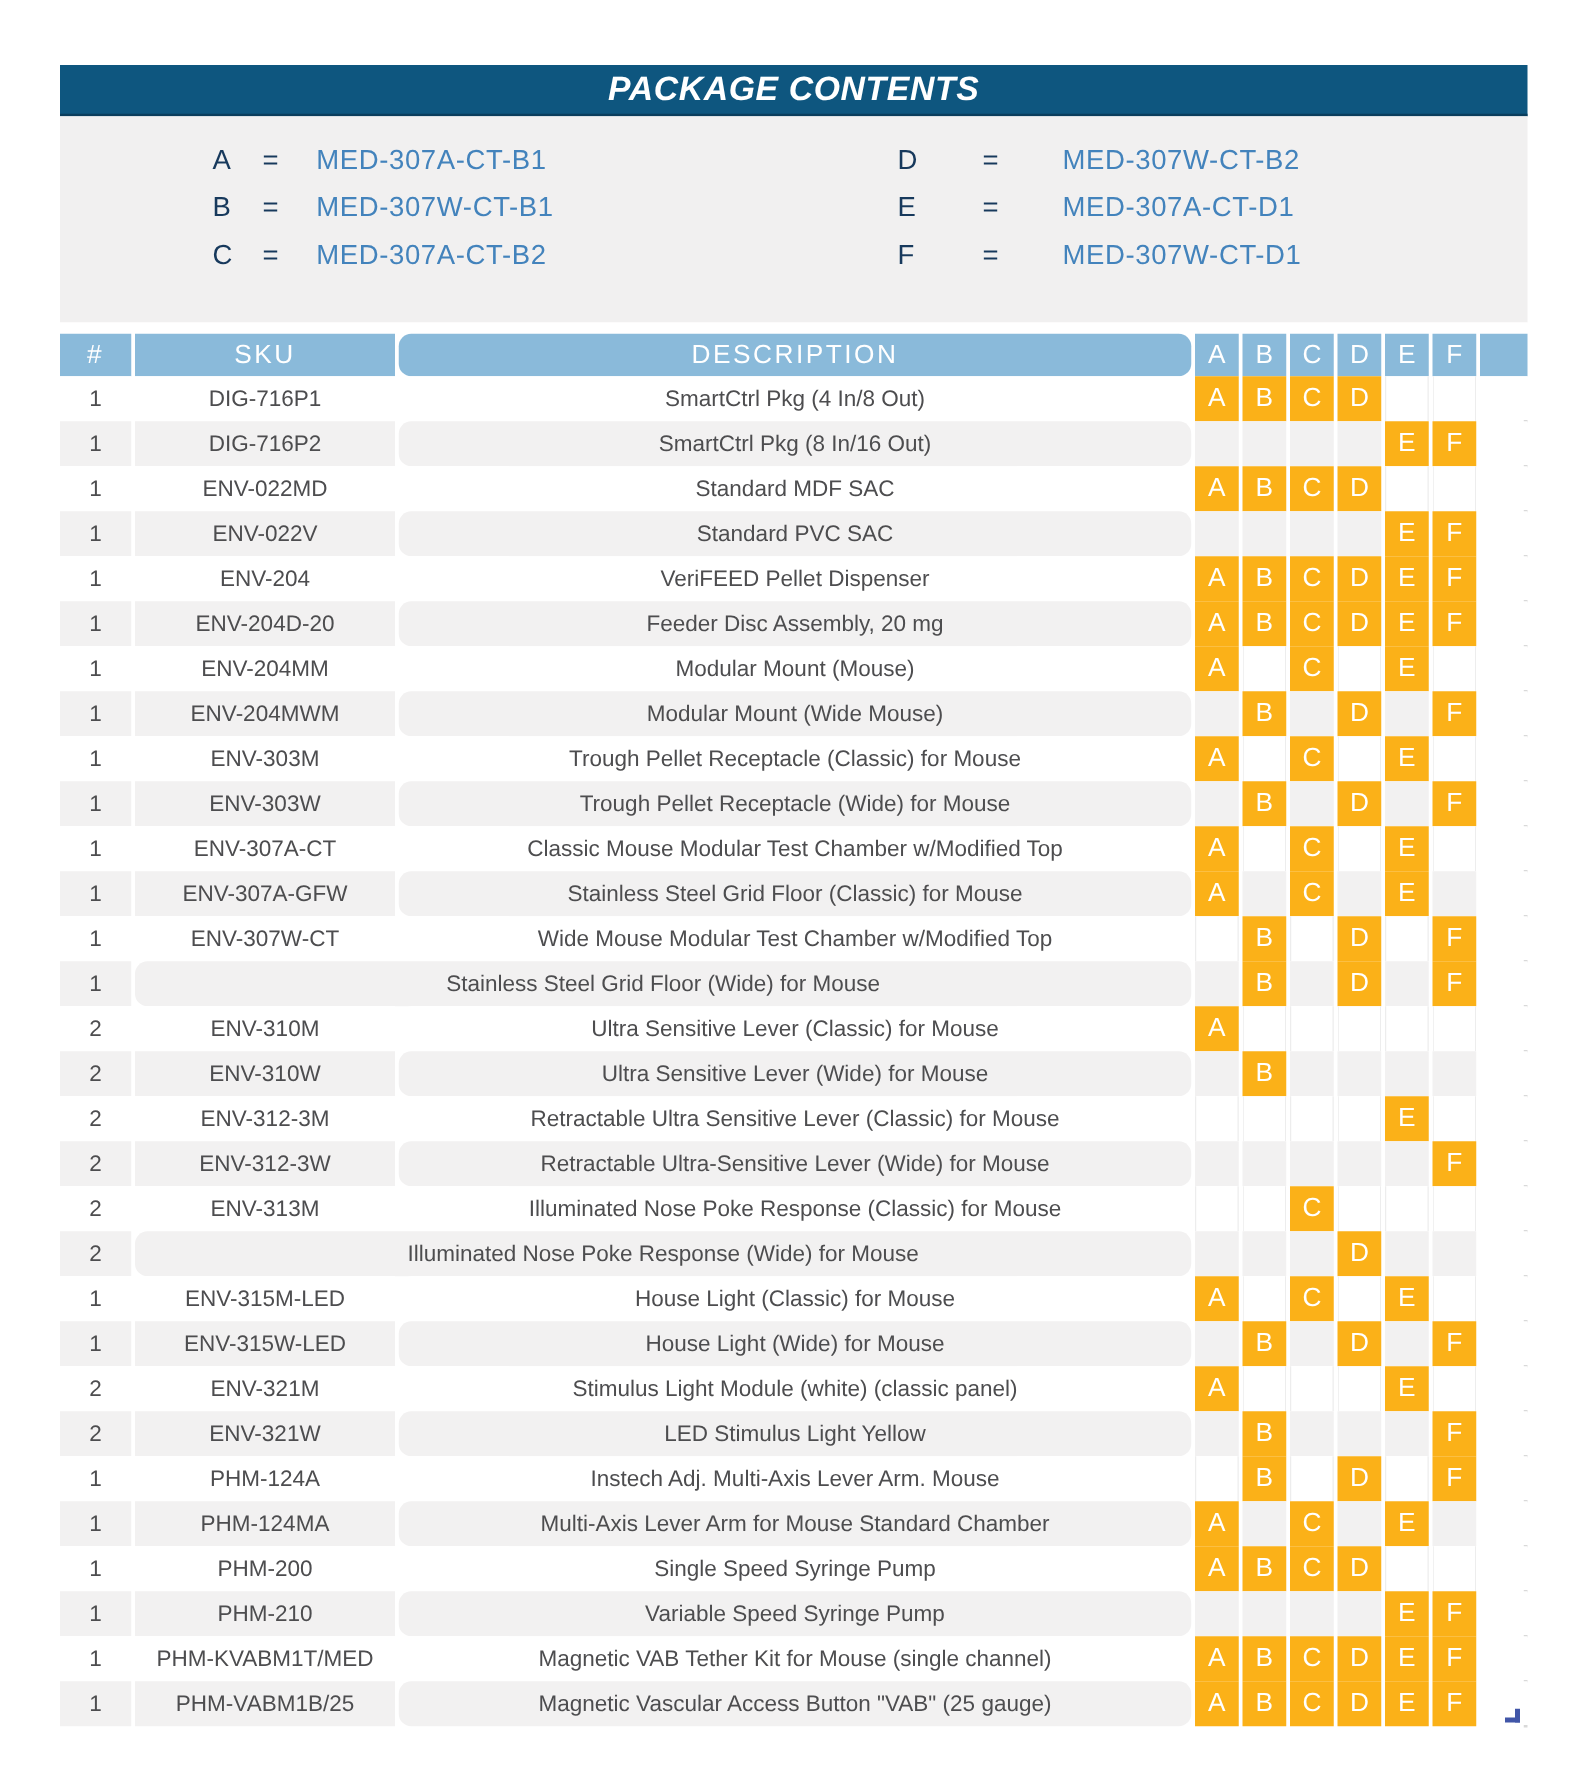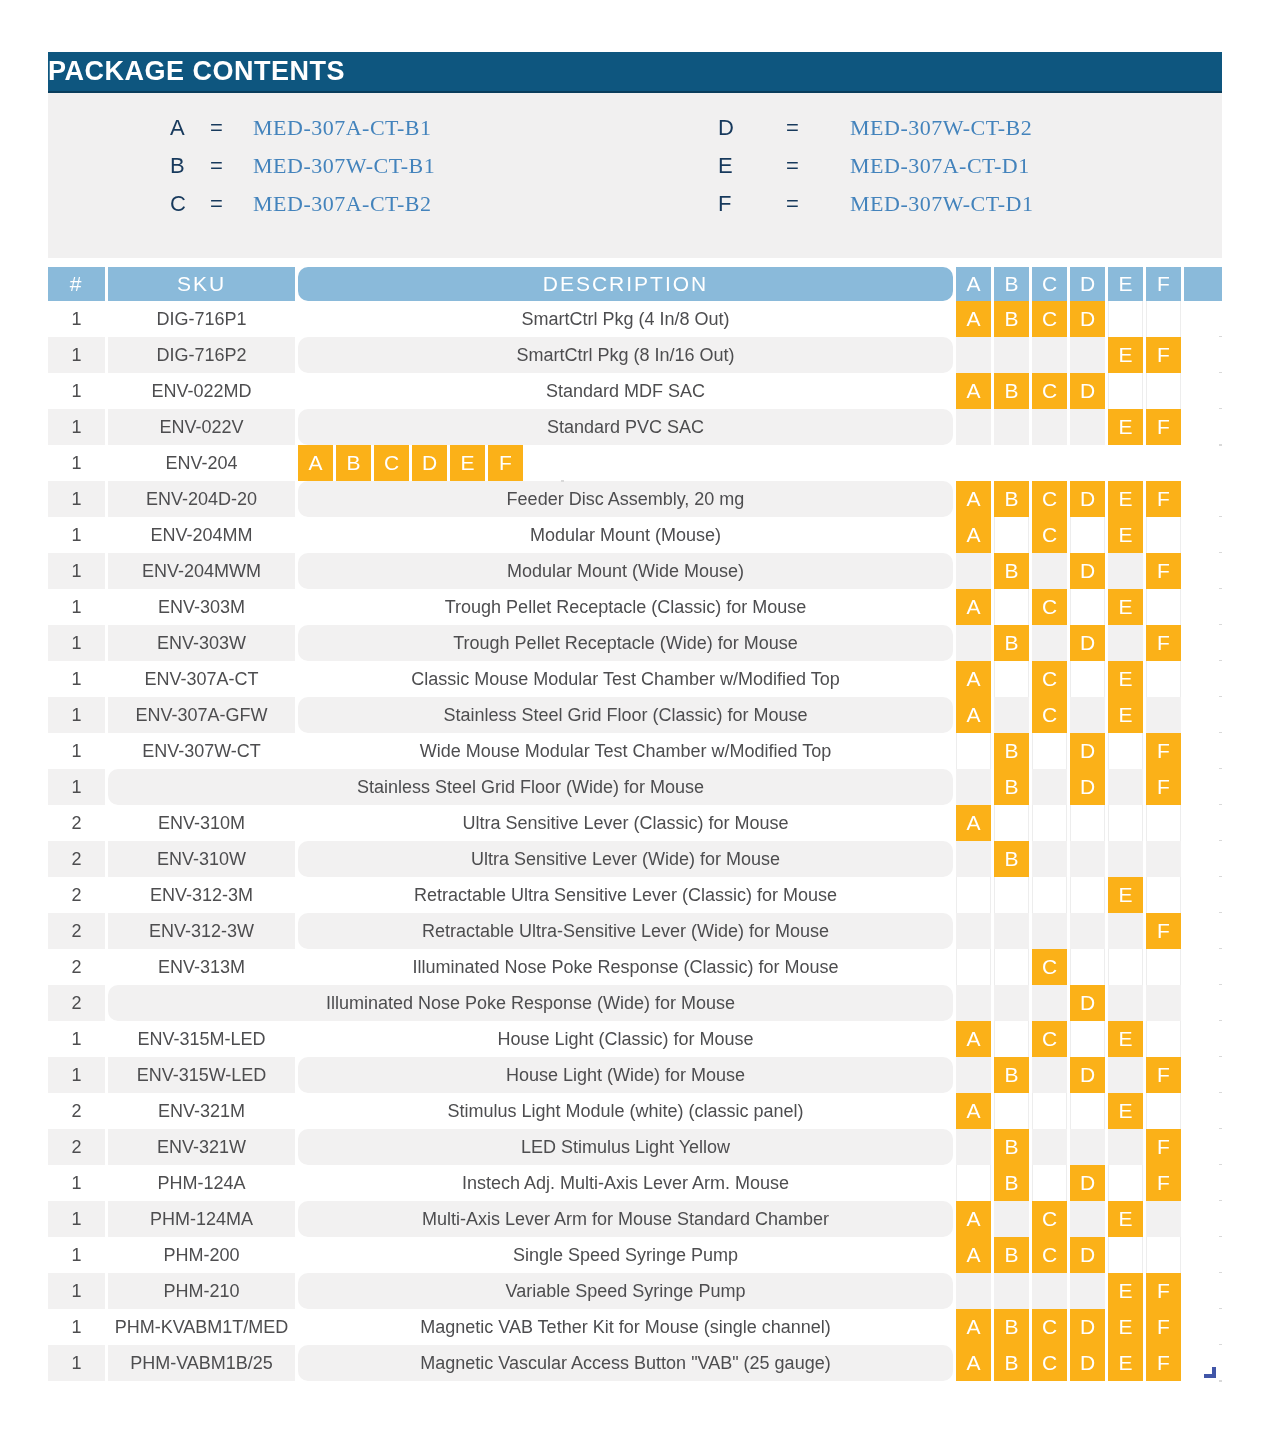--- a/index.html
+++ b/index.html
@@ -28,21 +28,21 @@
     position: absolute;
     left: 48px; top: 52px;
     width: 1174px;
   }
 
   
   .titlebar {
     height: 41px;
     background: var(--dark-blue);
     border-bottom: 2px solid var(--dark-blue-edge);
-    display: flex; align-items: center; 
+    display: flex; align-items: center; justify-content: center; font-style: italic;
   }
   .titlebar h1 {
     margin: 0;
     color: #ffffff;
     font-size: 27px;
     font-weight: bold;
     letter-spacing: 0.5px;
   }
 
   
@@ -53,35 +53,35 @@
     grid-template-columns: 587px 587px;
     padding-top: 22px;
   }
   .legend-col { display: flex; flex-direction: column; gap: 12px; padding-left: 122px; }
   .legend-col.right { padding-left: 83px; }
   .legend-row { display: flex; align-items: center; height: 26px; font-size: 22px; }
   .lg-letter { width: 40px; color: var(--navy); }
   .lg-eq { width: 43px; color: var(--navy); }
   .legend-col.right .lg-letter { width: 68px; }
   .legend-col.right .lg-eq { width: 64px; }
-  .lg-value { color: var(--med-blue); letter-spacing: 0.5px; font-family: Liberation Serif, serif; }
+  .lg-value { color: var(--med-blue); letter-spacing: 0.5px; }
 
   .spacer { height: 9px; background: #fff; }
 
   
   .thead { display: flex; height: 34px; }
   .th {
     background: var(--light-blue);
     color: #fff;
     display: flex; align-items: center; justify-content: center;
     font-size: 21px;
     letter-spacing: 2px;
   }
   .col-qty  { width: 57px; }
-  .col-sku  { width: 187px; margin-left: 3px; }
+  .col-sku  { width: 208px; margin-left: 3px; }
   .col-desc { flex: 1; margin-left: 3px; border-radius: 10px; }
   .col-l    { width: 35px; margin-left: 3px; letter-spacing: 0; }
   .col-tail { width: 38px; margin-left: 3px; }
 
   .row { display: flex; height: 36px; font-size: 18px; }
   .c {
     background: #fff;
     display: flex; align-items: center; justify-content: center;
   }
   .row.alt .c { background: var(--stripe); }
@@ -232,20 +232,21 @@
           <div class="lc"></div>
           <div class="lc"></div>
           <div class="lc">E</div>
           <div class="lc">F</div>
           <div class="tail"></div>
         </div>
 
         <div class="row">
           <div class="c col-qty">1</div>
           <div class="c col-sku">ENV-204</div>
+          <div class="c col-desc">VeriFEED Pellet Dispenser</div>
           <div class="lc">A</div>
           <div class="lc">B</div>
           <div class="lc">C</div>
           <div class="lc">D</div>
           <div class="lc">E</div>
           <div class="lc">F</div>
           <div class="tail"></div>
         </div>
 
         <div class="row alt">

